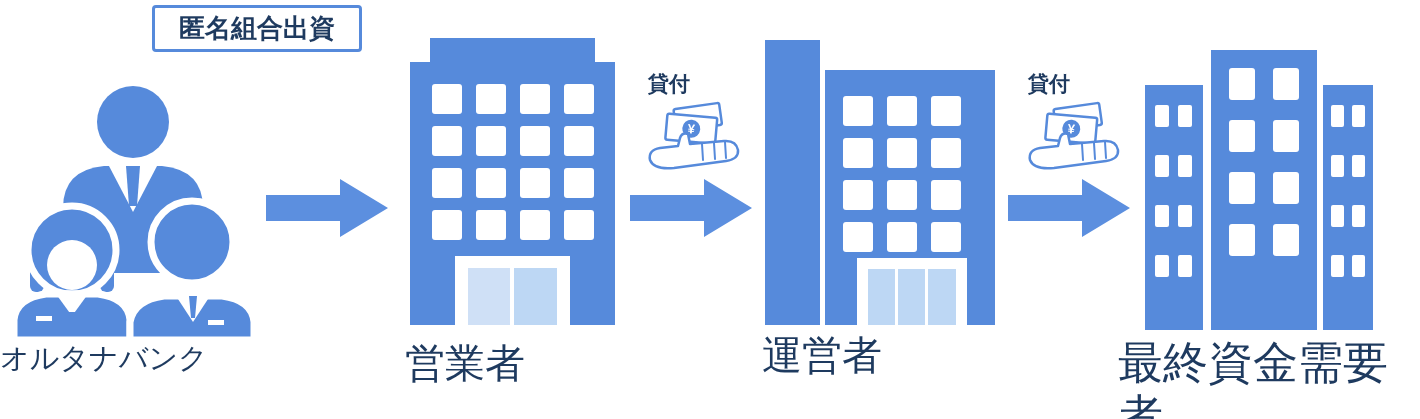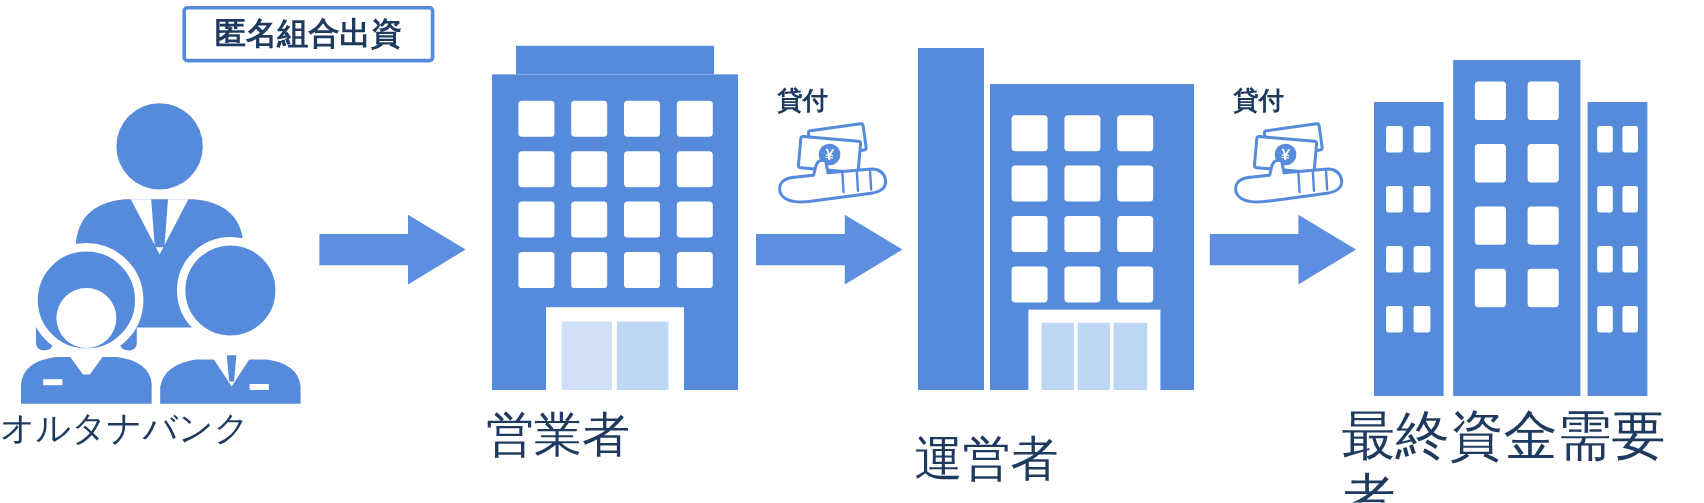--- a/index.html
+++ b/index.html
@@ -9,21 +9,21 @@
   .badge{
     left:152px;top:5px;
     border:3px solid #568adb;border-radius:4px;
     padding:5px 24px;background:#fff;
     font-size:26px;font-weight:700;color:#1e3a5f;line-height:1.2;
     white-space:nowrap;
   }
   .node-label{color:#1e3a5f;text-align:left;font-weight:400;line-height:1.18;}
   .investors-label{left:0;top:341px;width:266px;font-size:29px;}
   .operator-label{left:405px;top:340px;width:215px;font-size:40px;}
-  .manager-label{left:762px;top:332px;width:236px;font-size:40px;margin-top:28px;}
+  .manager-label{left:762px;top:332px;width:236px;font-size:40px;}
   .final-label{left:1118px;top:336px;width:285px;font-size:45px;}
   .loan-label{width:100px;text-align:left;font-size:21px;font-weight:700;color:#1e3a5f;}
   svg{display:block;}
 </style>
 </head>
 <body>
 
 <div class="canvas">
 
   <div class="abs badge">

